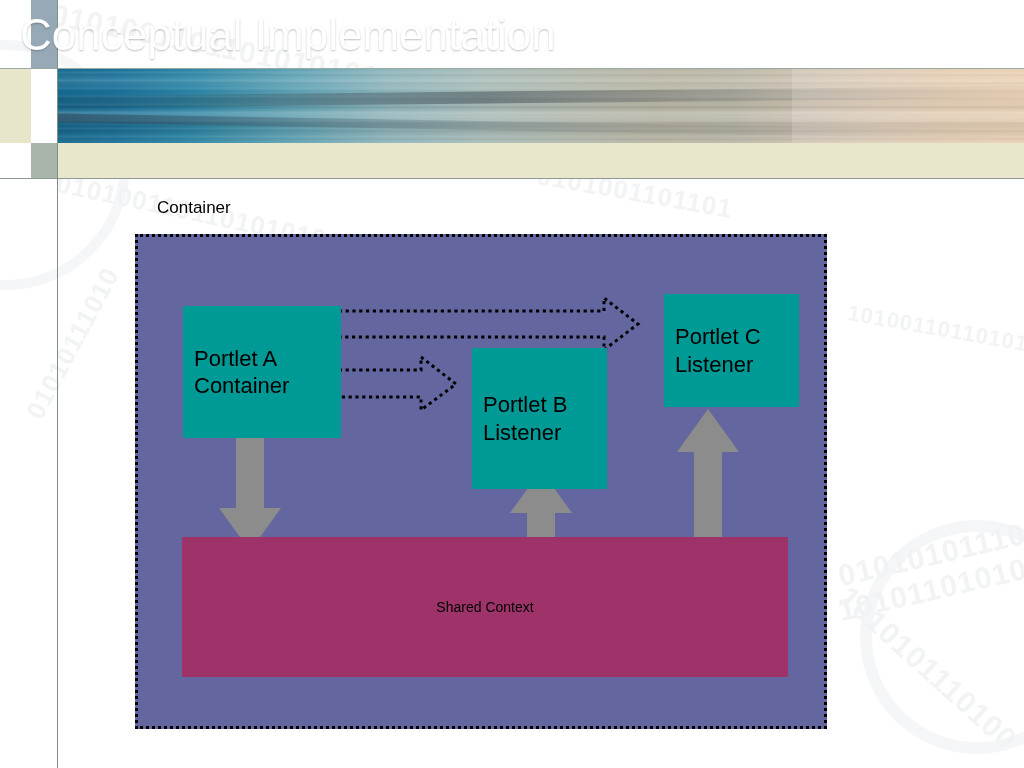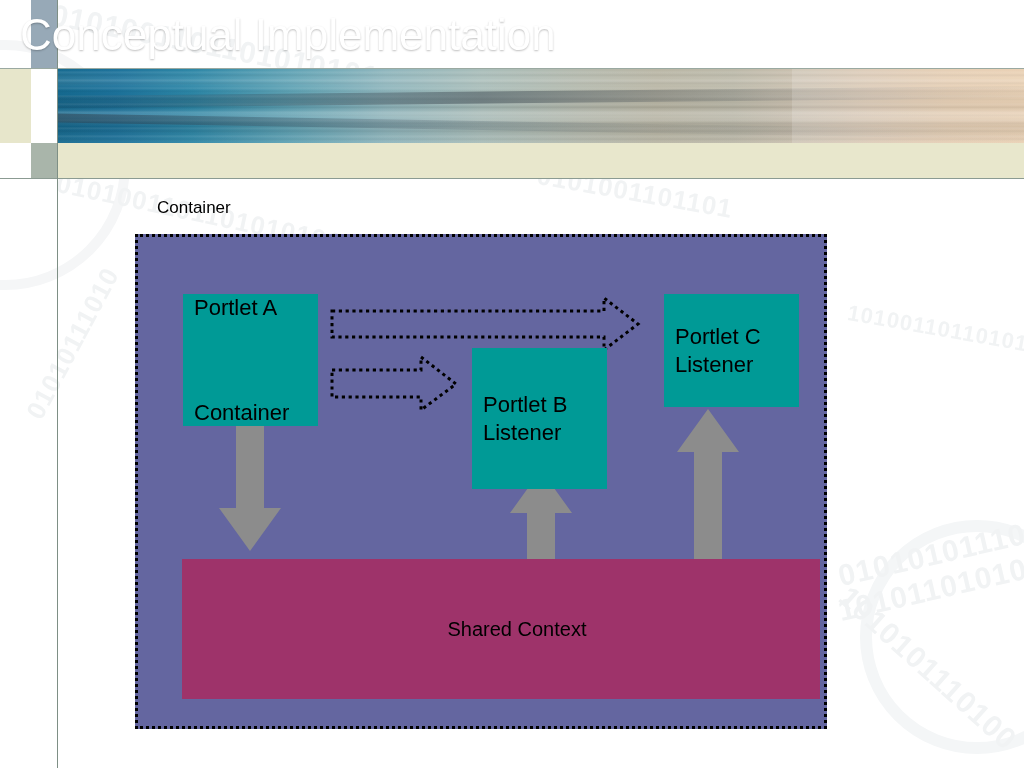--- a/index.html
+++ b/index.html
@@ -226,36 +226,35 @@
     font-family: "Liberation Sans", sans-serif;
     font-size: 22px;
     line-height: 1.25;
     display: flex;
     flex-direction: column;
     justify-content: center;
     box-sizing: border-box;
   }
   .portlet span { display: block; padding-left: 11px; }
 
-  #portlet-a { left: 183px; top: 294px; width: 135px; height: 132px; justify-content: space-between; }
+  #portlet-a { left: 183px; top: 306px; width: 158px; height: 132px; }
   #portlet-b { left: 472px; top: 348px; width: 135px; height: 141px; }
   #portlet-c { left: 640px; top: 294px; width: 135px; height: 113px; margin-left: 24px; }
 
   .shared-context {
     position: absolute;
-    left: 182px; top: 559px;
+    left: 182px; top: 537px;
     width: 606px; height: 140px;
     background: #9e336a;
     color: #000000;
-    font-size: 20px;
+    font-size: 14px;
     display: flex;
     align-items: center;
     justify-content: center;
     font-family: "Liberation Sans", sans-serif;
-    padding-left: 32px;
   }
 
   .svg-layer {
     position: absolute;
     left: 0; top: 0;
     width: 1024px; height: 768px;
     pointer-events: none;
   }
 </style>
 </head>

